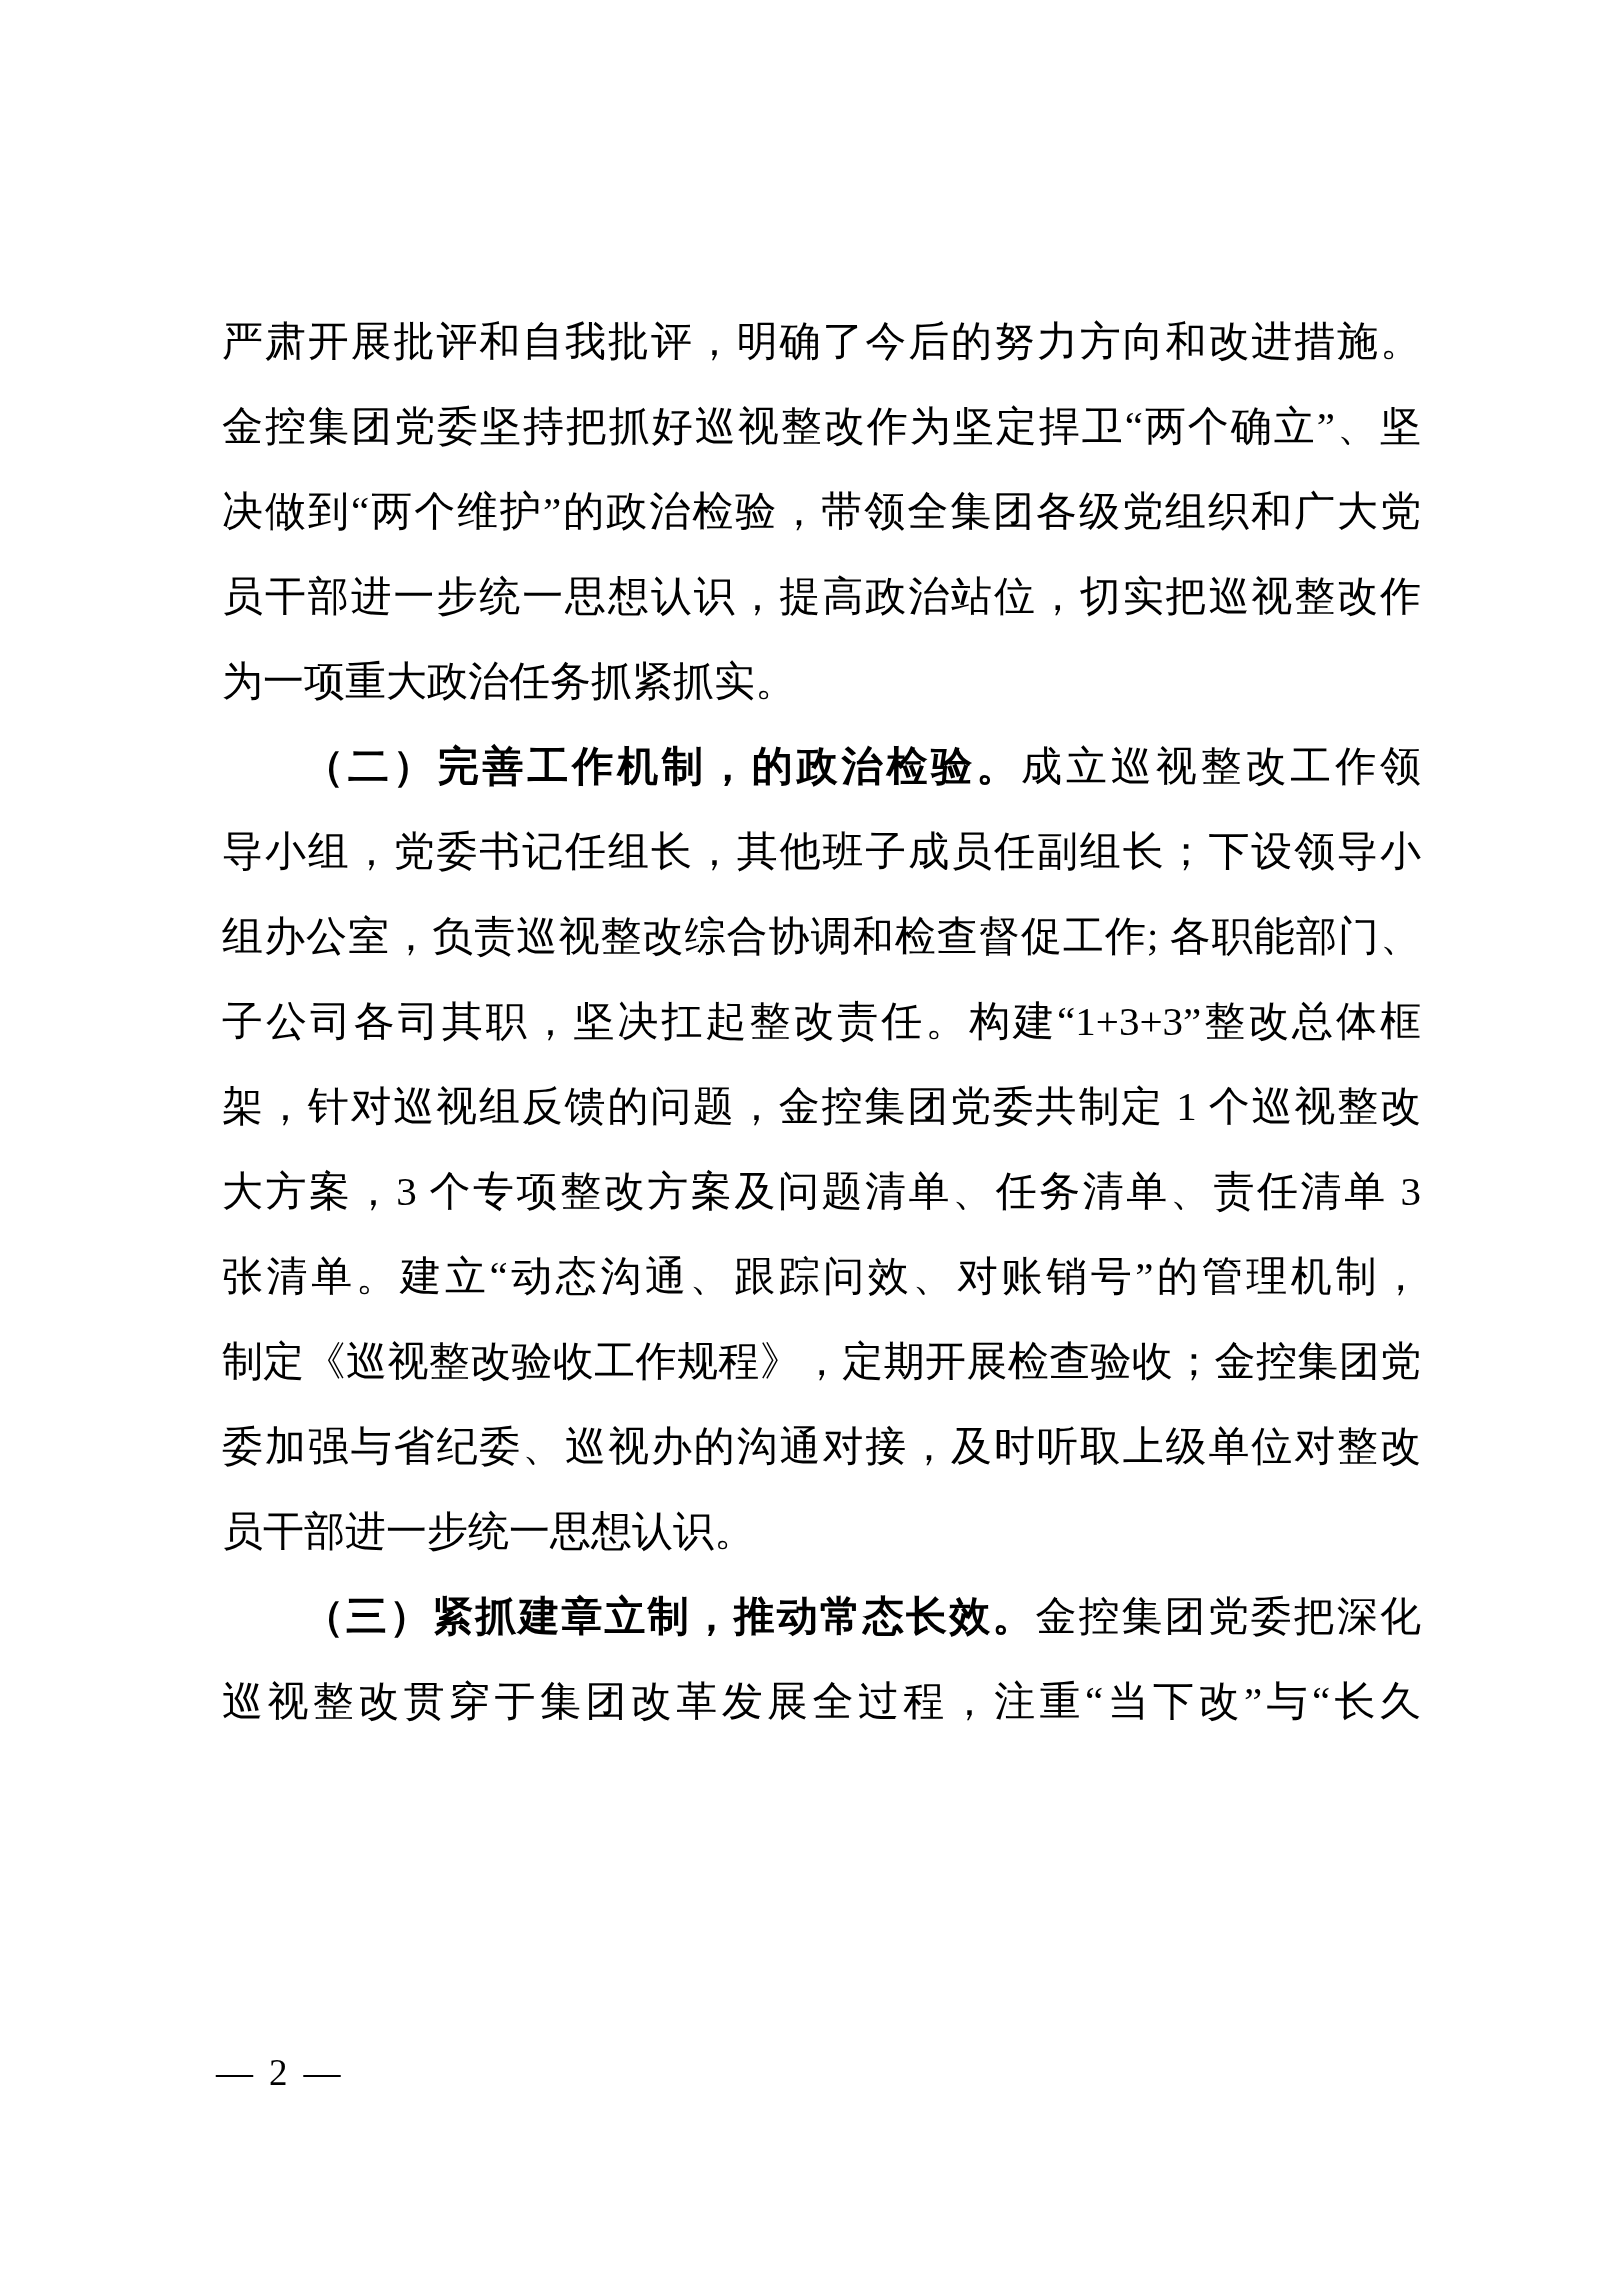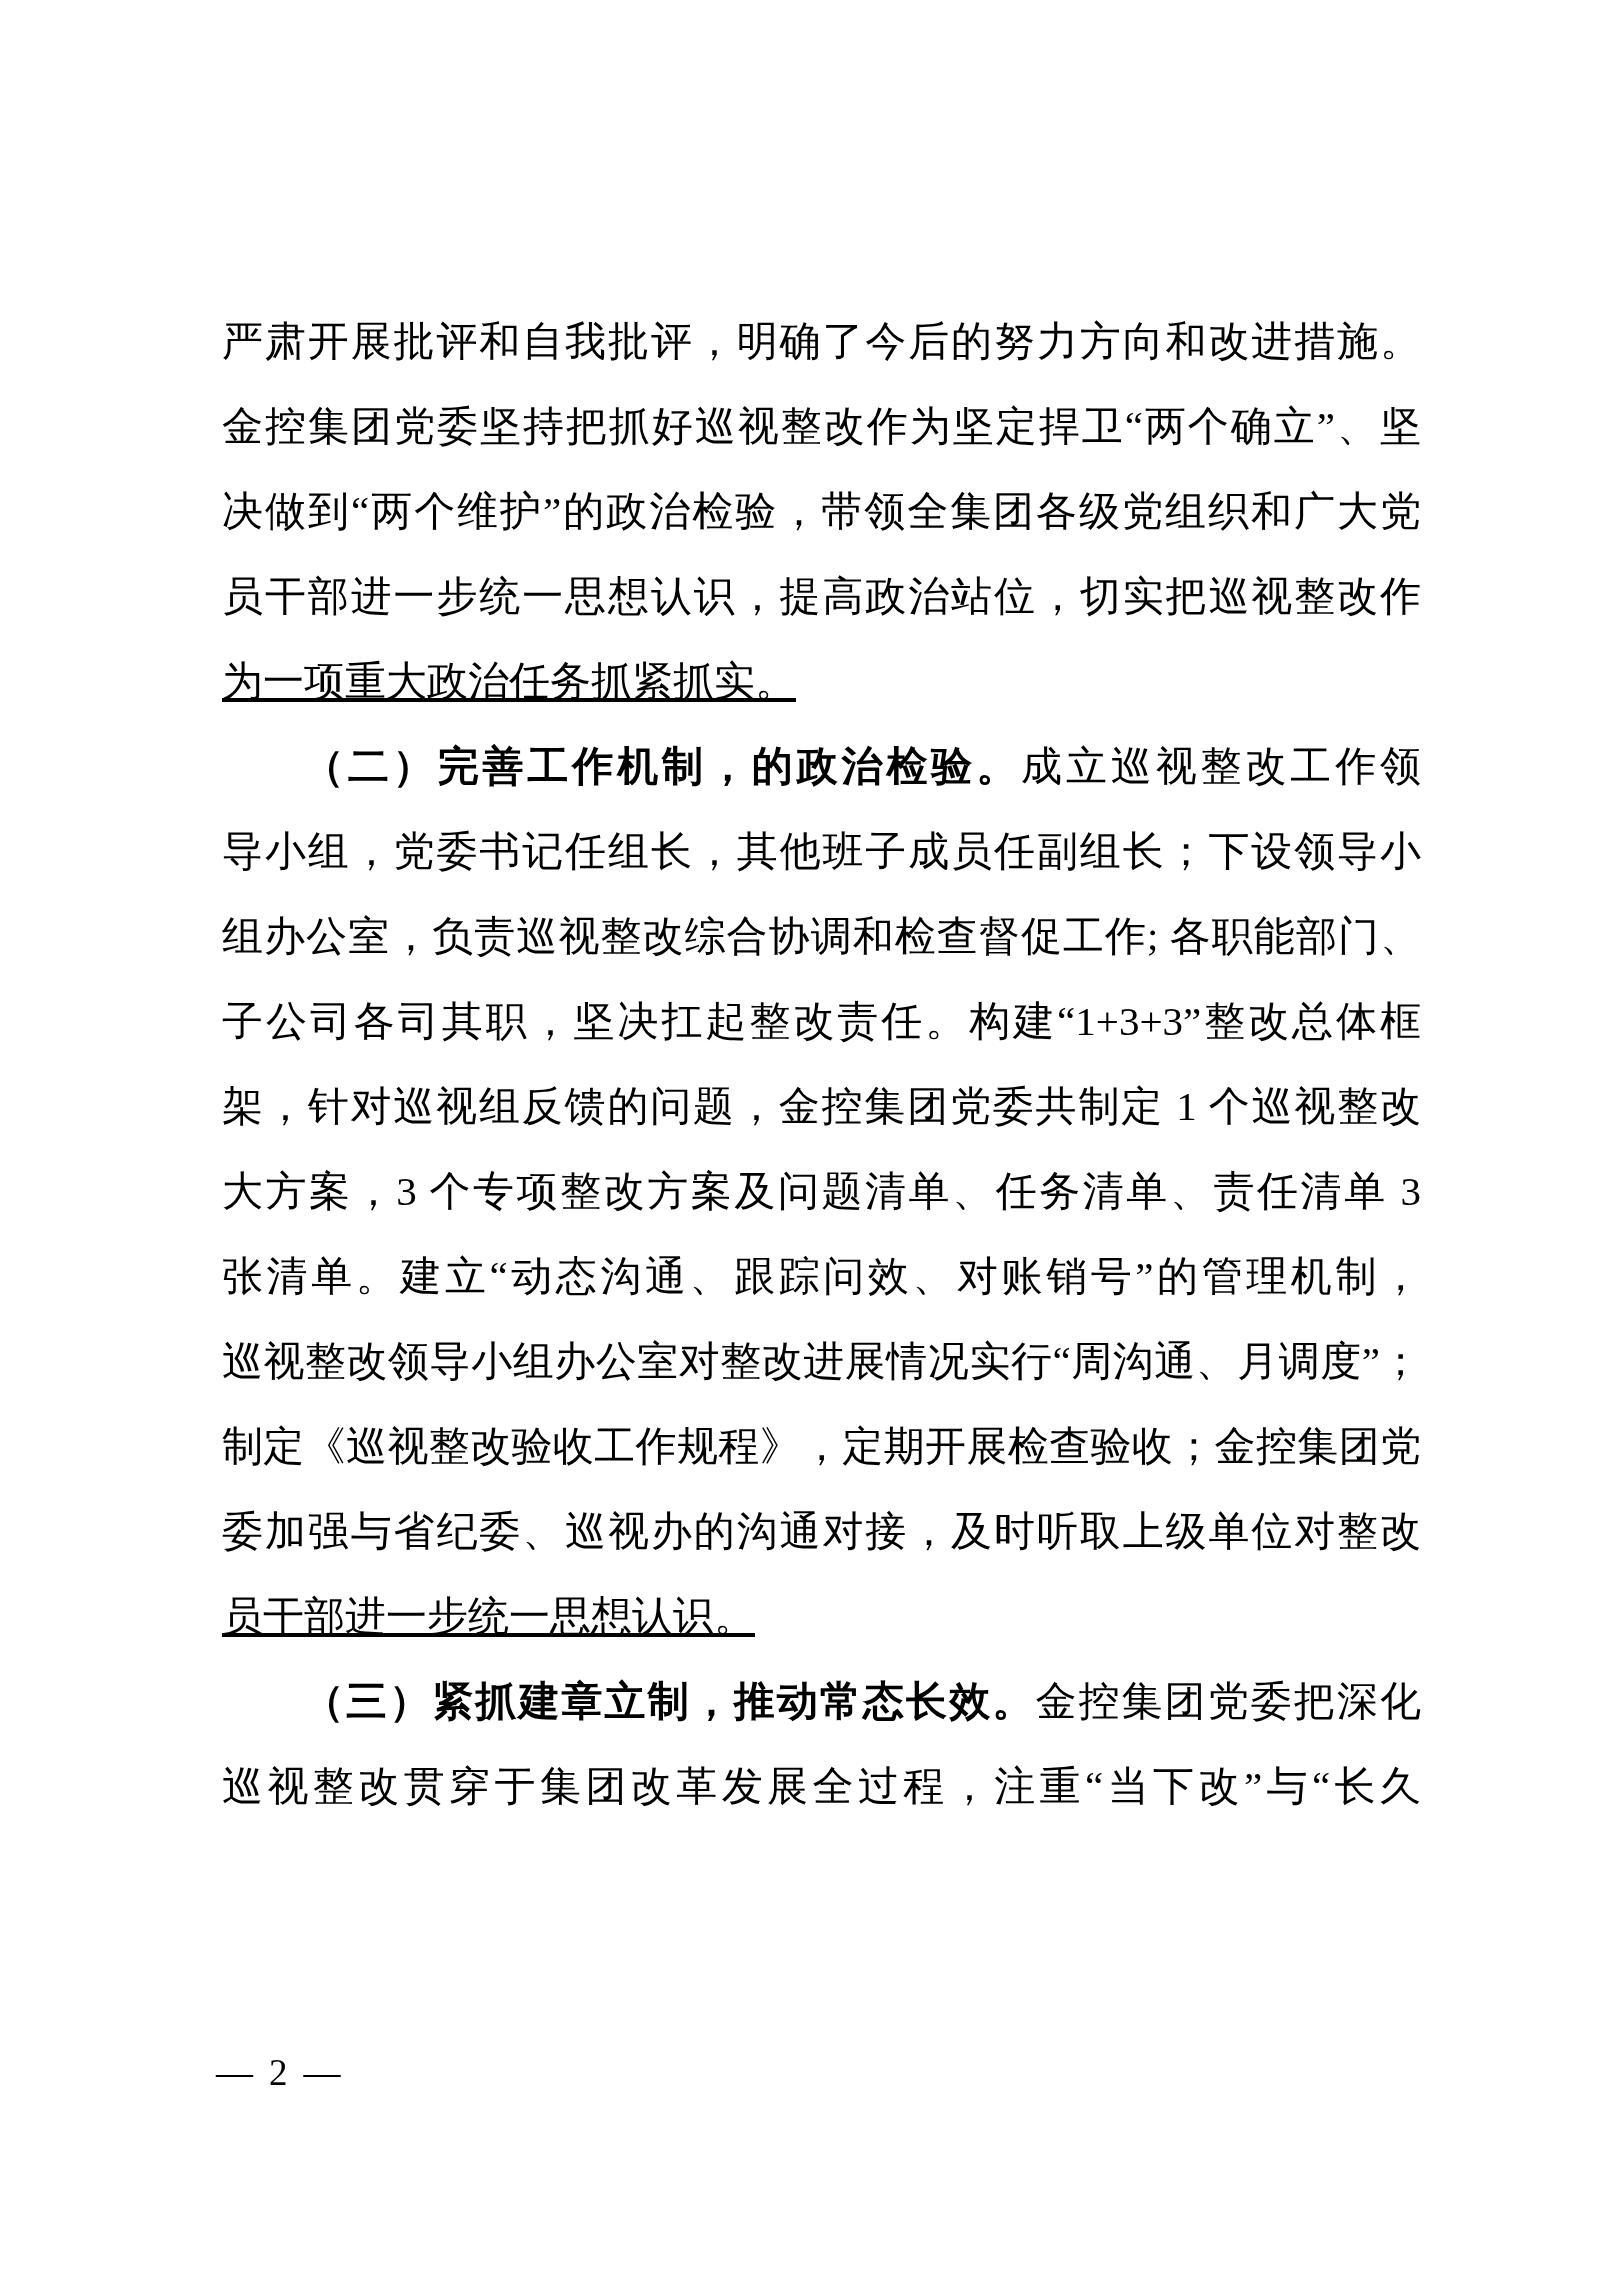--- a/index.html
+++ b/index.html
@@ -24,21 +24,20 @@
   .line {
     text-align: justify;
     text-align-last: justify;
     -moz-text-align-last: justify;
     text-justify: inter-character;
     height: 85px;
   }
   .line.end {
     text-align: center;
     text-align-last: left;
-    text-decoration: underline;
     -moz-text-align-last: left;
   }
   .line.indent {
     text-indent: 81px;
   }
   .line b { font-weight: 700; }
   .pageno {
     position: absolute;
     left: 216px;
     top: 2051px;
@@ -58,21 +57,20 @@
     <div class="line"><b></b><span>决做到“两个维护”的政治检验，带领全集团各级党组织和广大党</span></div>
     <div class="line"><b></b><span>员干部进一步统一思想认识，提高政治站位，切实把巡视整改作</span></div>
     <div class="line end"><b></b><span>为一项重大政治任务抓紧抓实。</span></div>
     <div class="line indent"><b>（二）完善工作机制，的政治检验。</b><span>成立巡视整改工作领</span></div>
     <div class="line"><b></b><span>导小组，党委书记任组长，其他班子成员任副组长；下设领导小</span></div>
     <div class="line"><b></b><span>组办公室，负责巡视整改综合协调和检查督促工作; 各职能部门、</span></div>
     <div class="line"><b></b><span>子公司各司其职，坚决扛起整改责任。构建“1+3+3”整改总体框</span></div>
     <div class="line"><b></b><span>架，针对巡视组反馈的问题，金控集团党委共制定 1 个巡视整改</span></div>
     <div class="line"><b></b><span>大方案，3 个专项整改方案及问题清单、任务清单、责任清单 3</span></div>
     <div class="line"><b></b><span>张清单。建立“动态沟通、跟踪问效、对账销号”的管理机制，</span></div>
-    <div class="line"><b></b><span>巡视整改领导小组办公室对整改进展情况实行“周沟通、月调度”；</span></div>
     <div class="line"><b></b><span>制定《巡视整改验收工作规程》，定期开展检查验收；金控集团党</span></div>
     <div class="line"><b></b><span>委加强与省纪委、巡视办的沟通对接，及时听取上级单位对整改</span></div>
     <div class="line end"><b></b><span>员干部进一步统一思想认识。</span></div>
     <div class="line indent"><b>（三）紧抓建章立制，推动常态长效。</b><span>金控集团党委把深化</span></div>
     <div class="line"><b></b><span>巡视整改贯穿于集团改革发展全过程，注重“当下改”与“长久</span></div>
   </div>
 
   <div class="pageno">— 2 —</div>
 
 </div>

